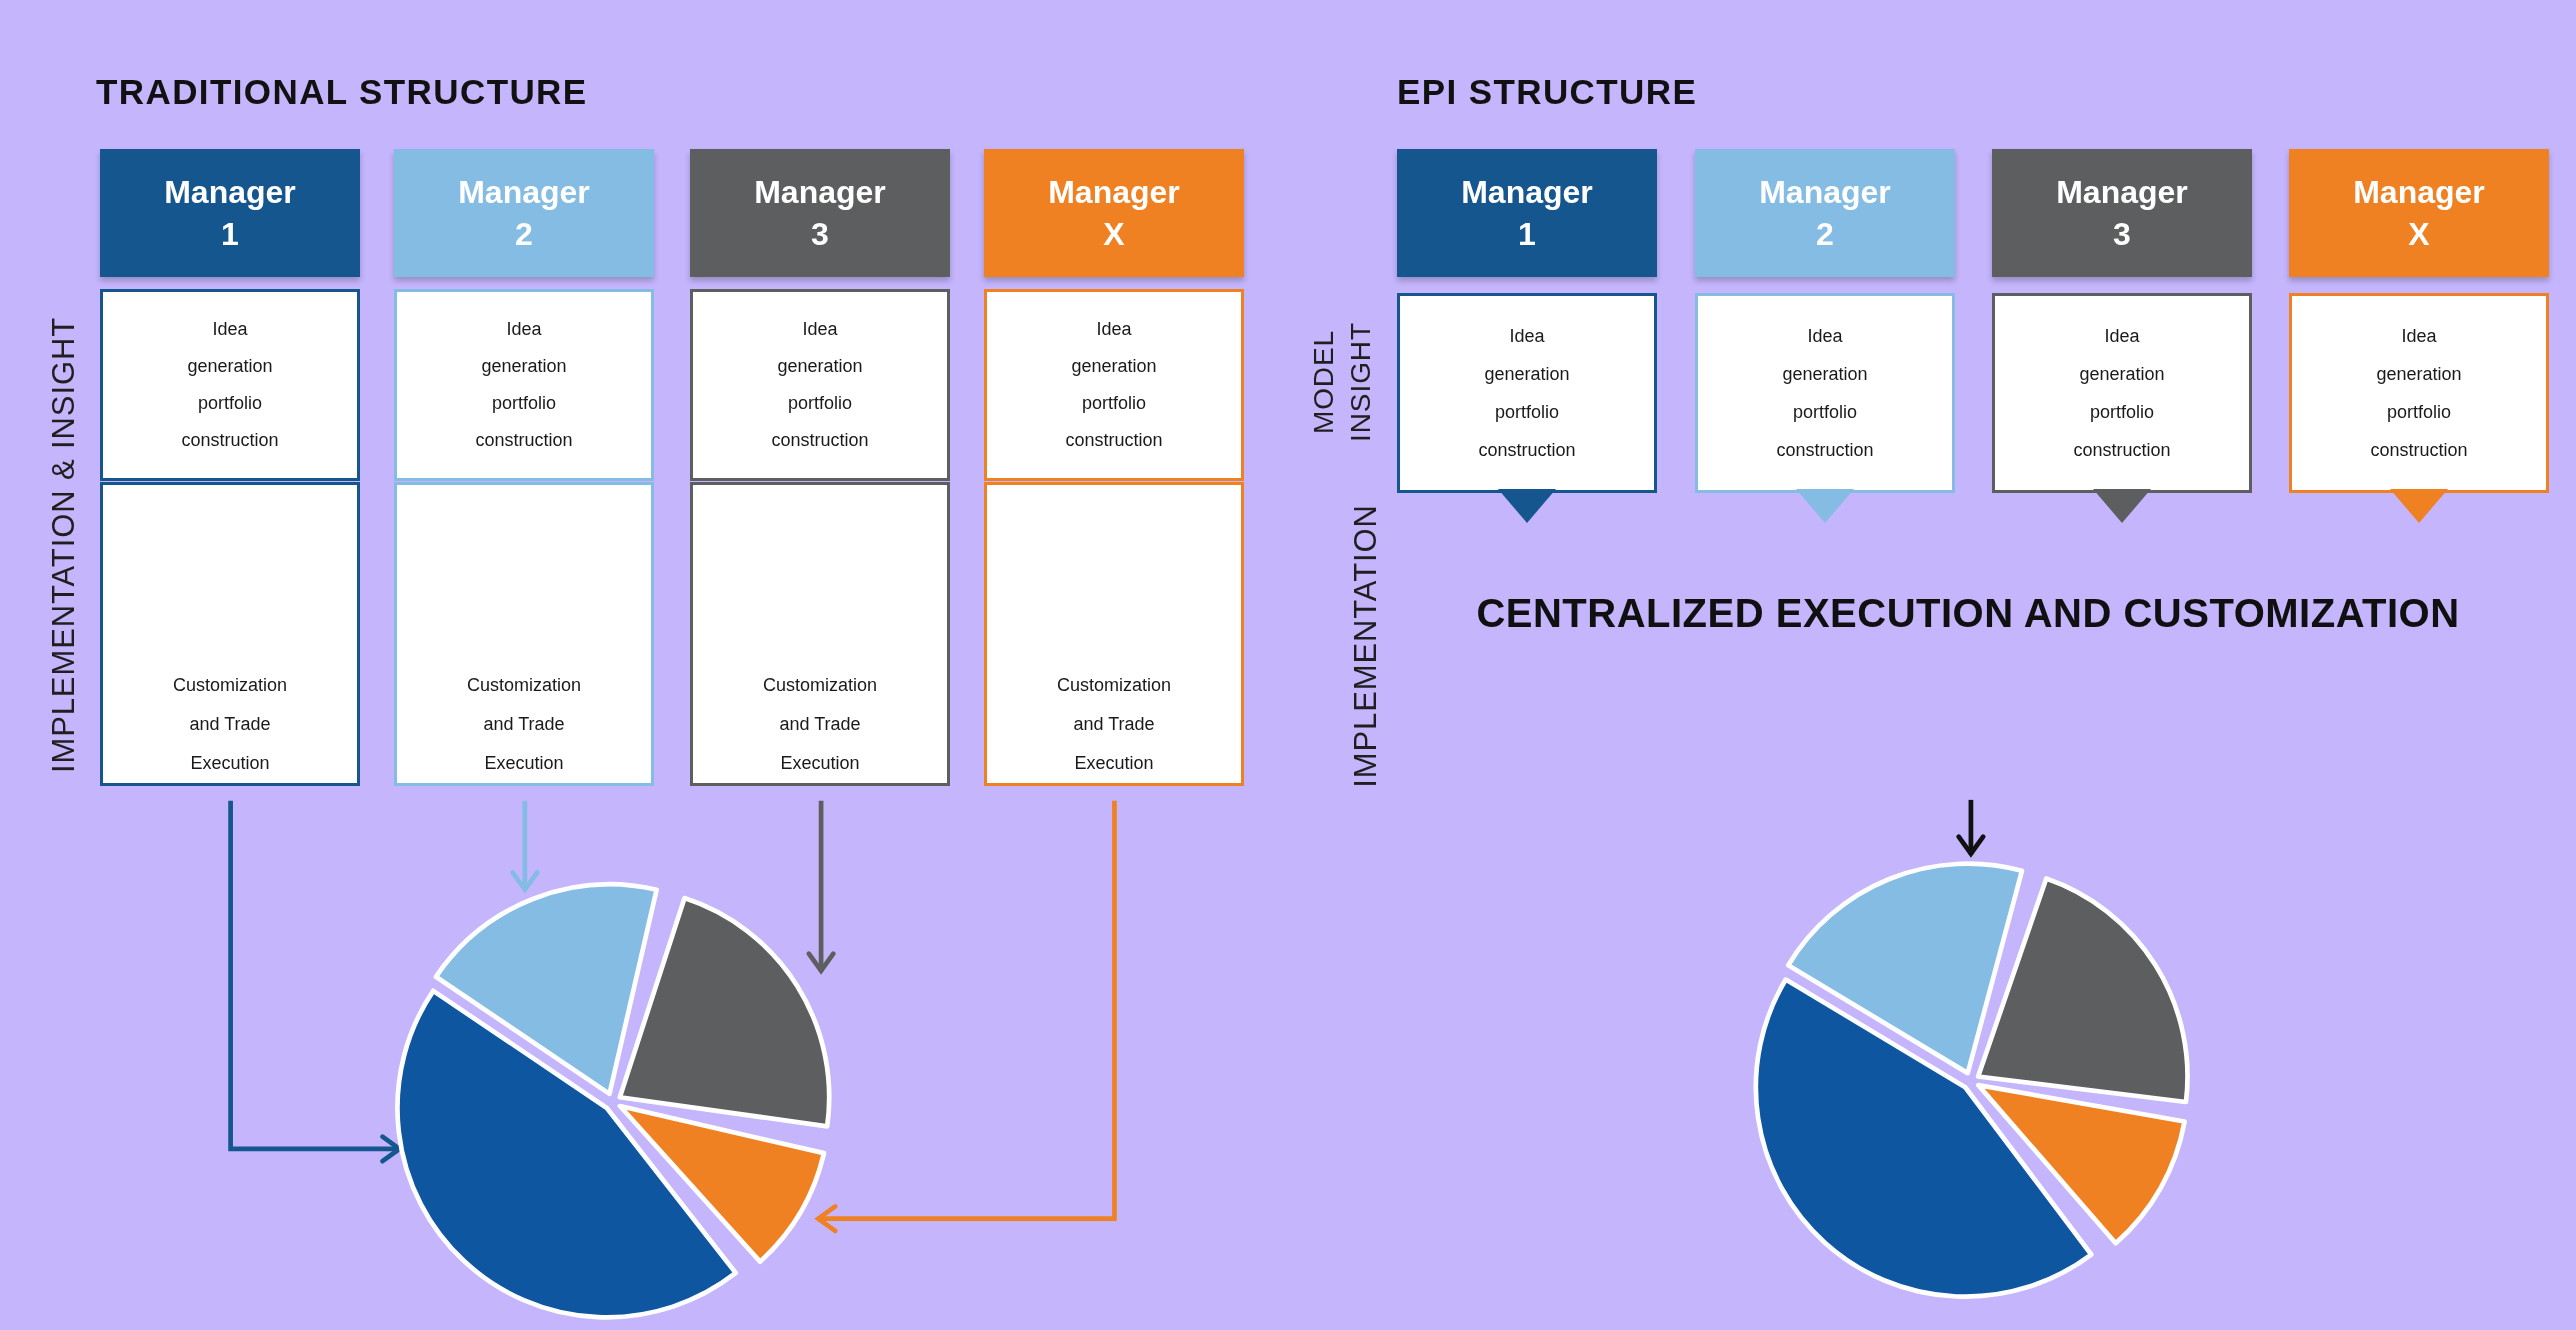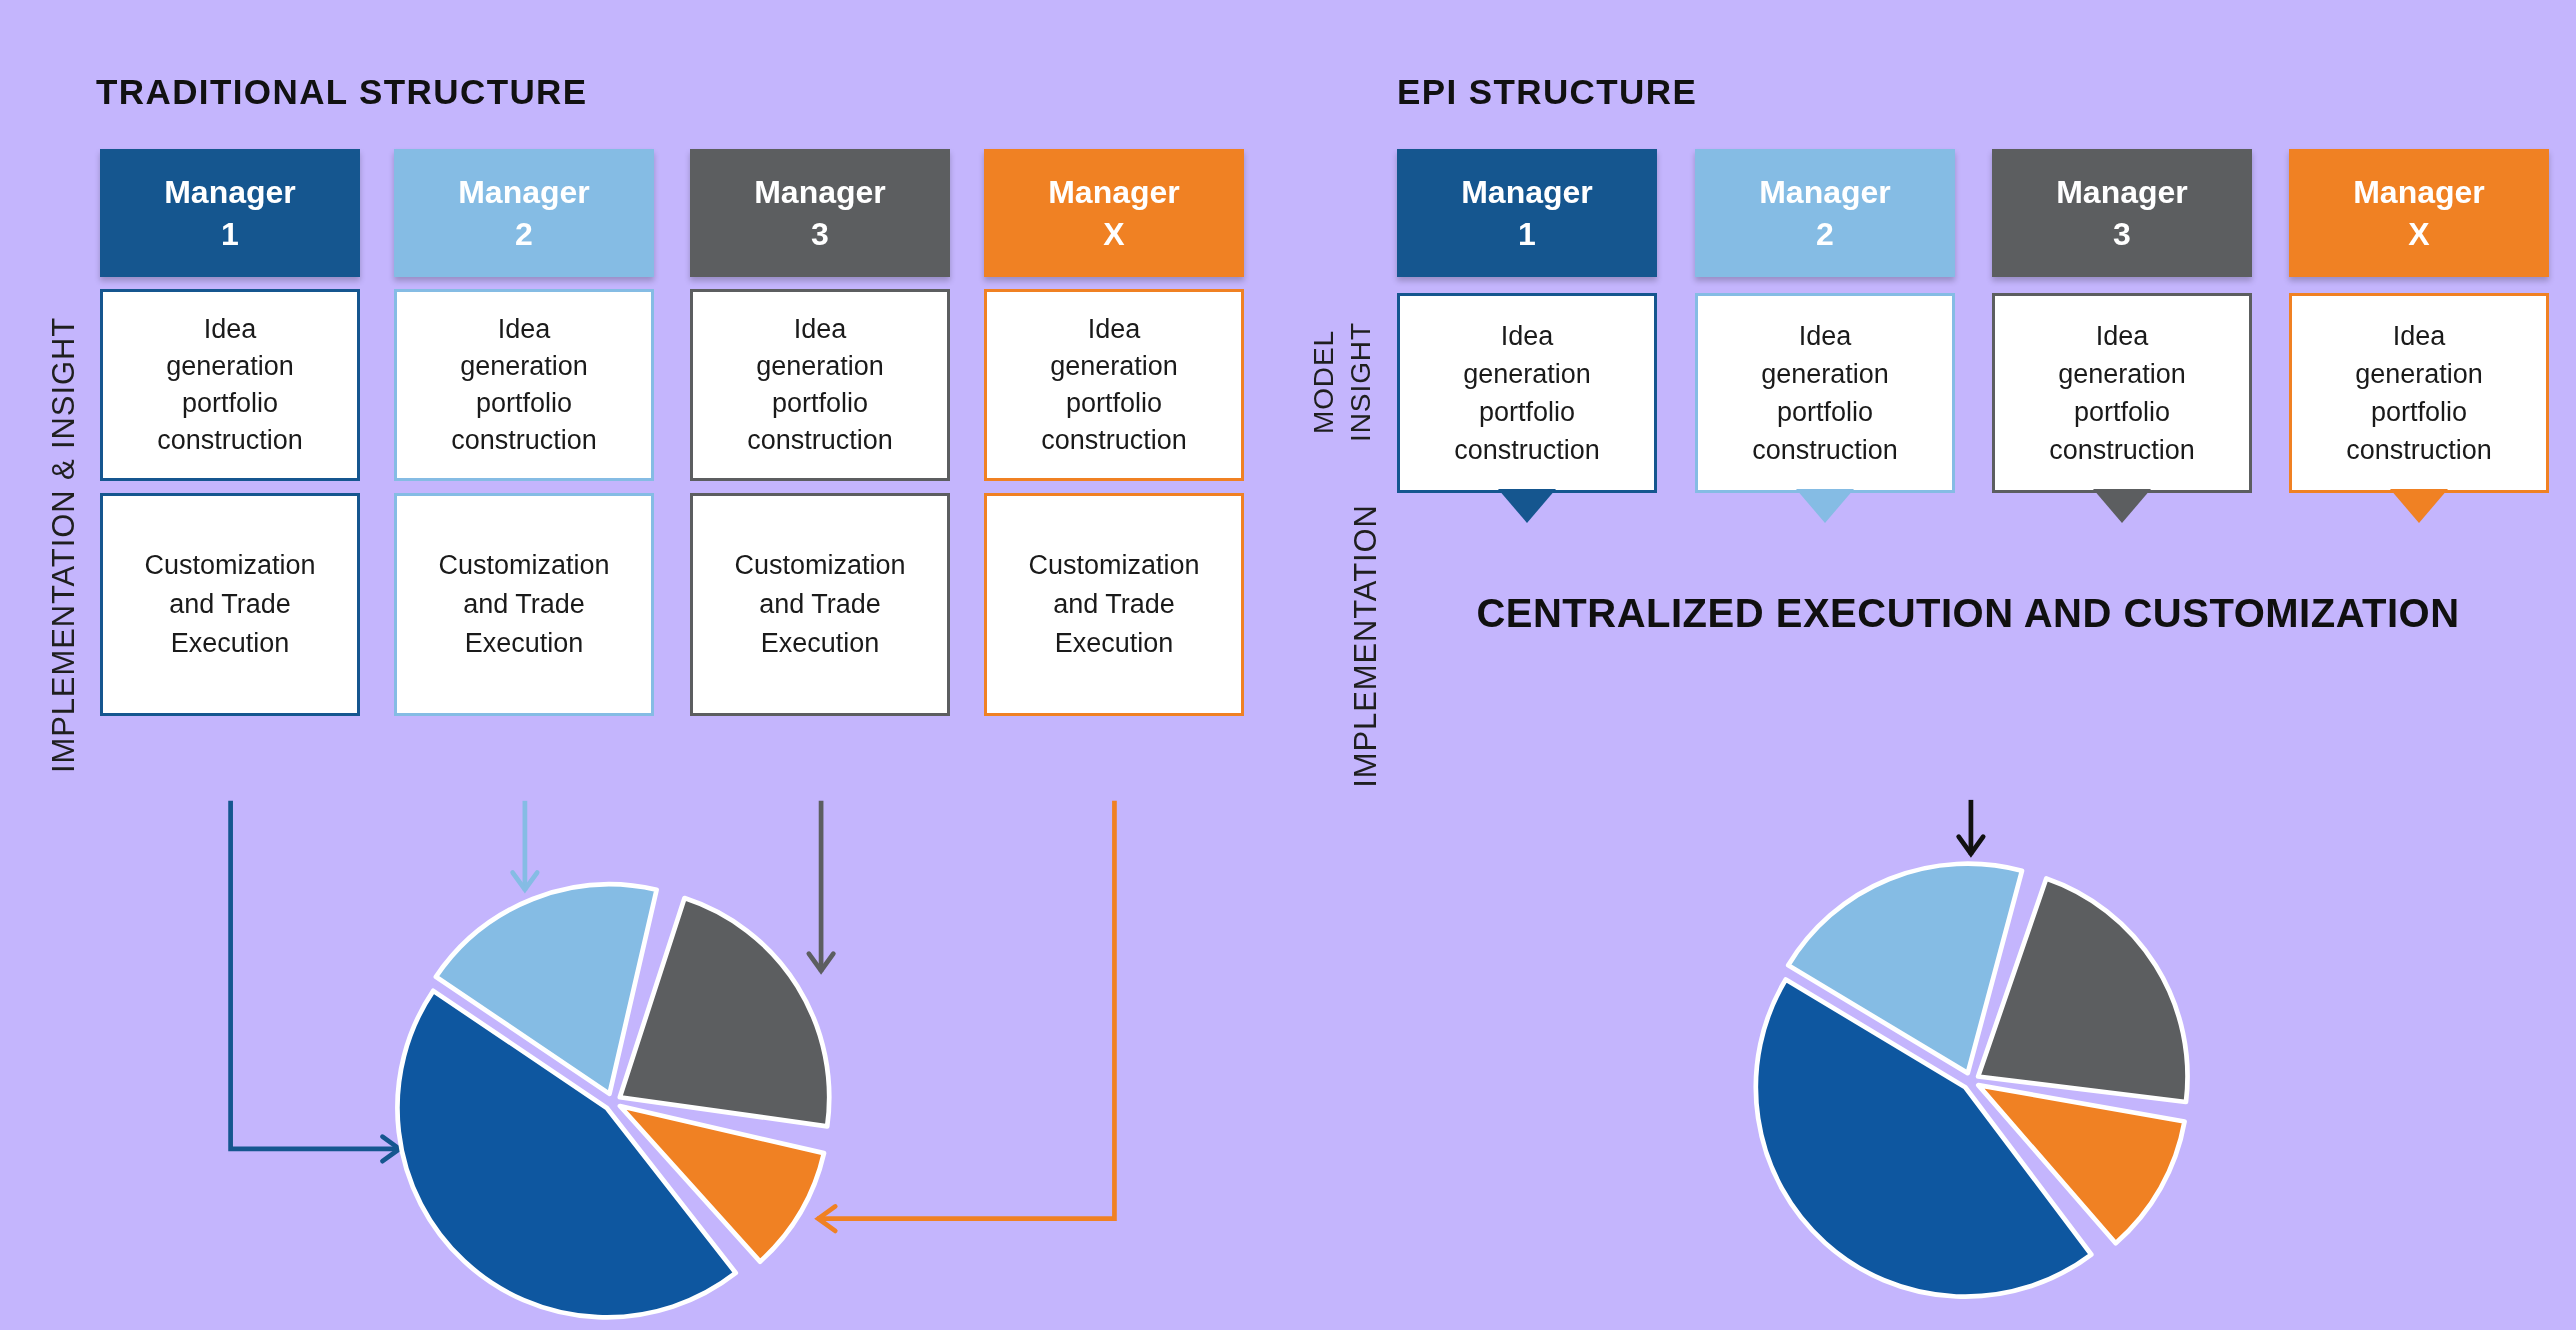--- a/index.html
+++ b/index.html
@@ -14,24 +14,24 @@
   .col{position:absolute;top:0;width:260px;height:1330px;}
   .mgr-head{
     position:absolute;top:149px;left:0;right:0;height:128px;
     background:var(--c);color:#ffffff;font-size:32px;font-weight:700;line-height:42px;
     display:flex;flex-direction:column;align-items:center;justify-content:center;
     box-shadow:0 3.8px 5.7px rgba(0,0,0,0.22);
   }
   .box{
     position:absolute;left:0;right:0;border:3.8px solid var(--c);background:#ffffff;
     display:flex;flex-direction:column;align-items:center;justify-content:center;
-    font-size:27px;color:#1a1a1a;box-sizing:border-box;text-align:center;
+    font-size:18px;color:#1a1a1a;box-sizing:border-box;text-align:center;
   }
   .idea-left{top:289px;height:192px;line-height:37px;}
-  .cust{top:493px;height:223px;line-height:39px;}
+  .cust{top:482px;height:304px;line-height:39px;justify-content:flex-end;}
   .idea-right{top:293px;height:200px;line-height:38px;}
   .tail{
     position:absolute;top:489px;left:50%;transform:translateX(-50%);
     width:0;height:0;border-left:29px solid transparent;border-right:29px solid transparent;
     border-top:34px solid var(--c);
   }
   .vlabel{
     position:absolute;white-space:nowrap;transform:translate(-50%,-50%) rotate(-90deg);
     font-size:31px;color:#1f1f1f;letter-spacing:0.9px;text-align:center;line-height:38px;
   }

